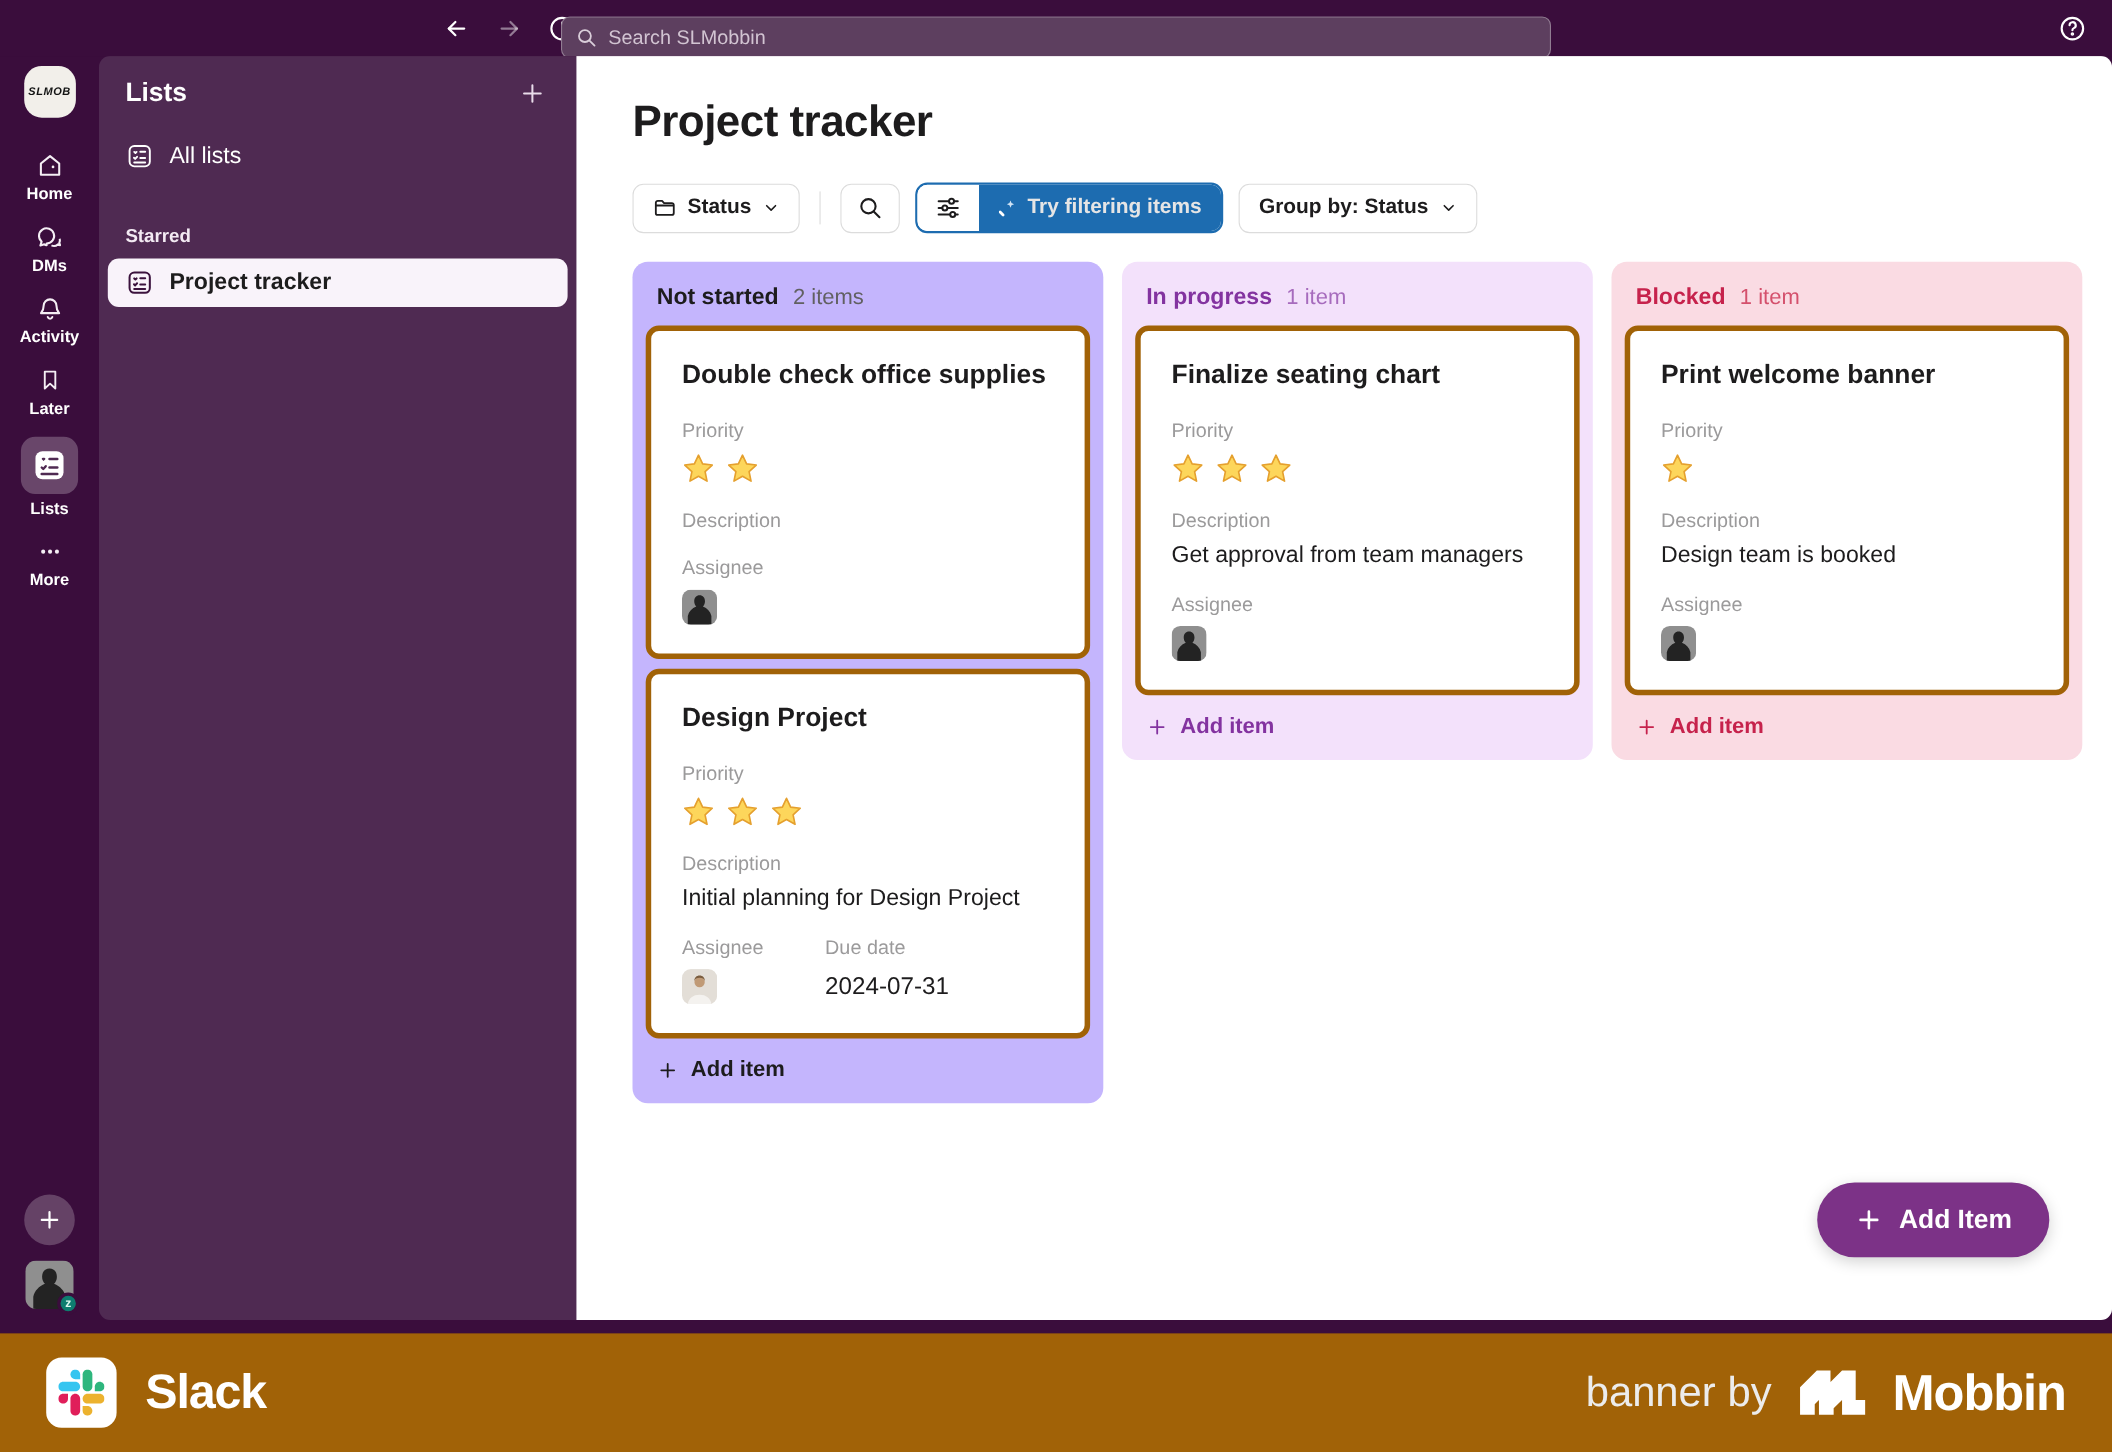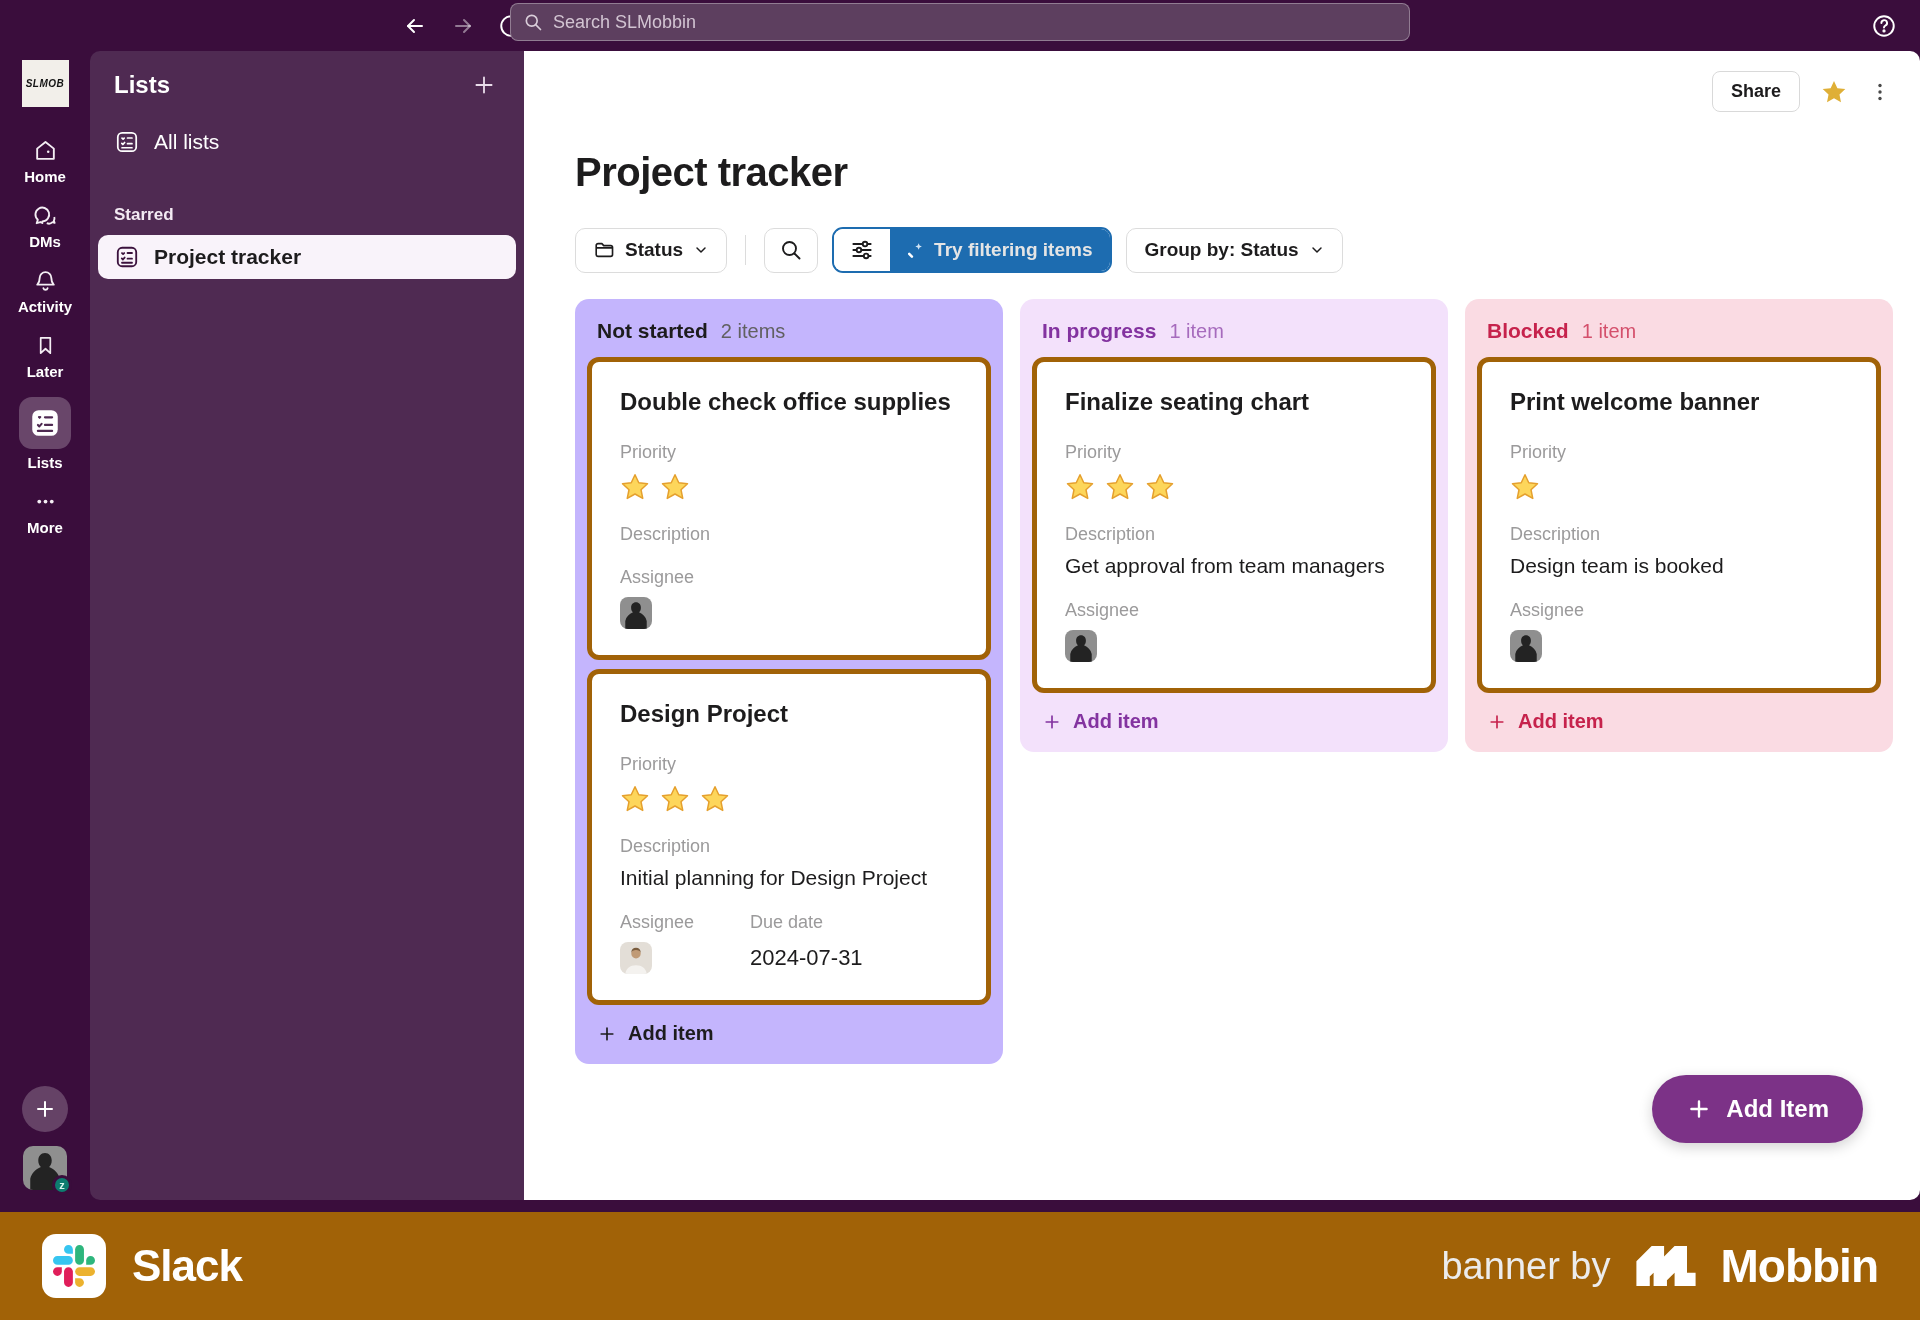--- a/index.html
+++ b/index.html
@@ -5,36 +5,36 @@
   * { box-sizing: border-box; margin: 0; padding: 0; }
   html,body { width:1920px; height:1320px; overflow:hidden; }
   body { font-family:"Liberation Sans", sans-serif; background:#3a0d3c; color:#1d1c1d; }
 
   
   .topbar { height:51px; background:#3a0d3c; display:flex; align-items:center; position:relative; }
   .topbar-nav { display:flex; align-items:center; gap:14px; margin-left:398px; }
   .nav-btn { width:34px; height:34px; display:flex; align-items:center; justify-content:center;
              background:transparent; border:none; color:#fff; cursor:pointer; border-radius:6px; }
   .nav-btn.dim { color:rgba(255,255,255,0.45); }
-  .searchbar { position:absolute; left:50%; top:3px; transform:translateX(-50%);
+  .searchbar { position:absolute; left:50%; top:15px; transform:translateX(-50%);
                width:900px; height:38px; background:#5d3f5f; border:1px solid rgba(255,255,255,0.32);
                border-radius:8px; display:flex; align-items:center; padding:0 12px; gap:10px; }
   .searchbar svg { flex:none; color:#d9cdd9; }
   .searchbar input { background:transparent; border:none; outline:none; width:100%;
                      font-family:"Liberation Sans",sans-serif; font-size:18px; color:#ffffff; }
   .searchbar input::placeholder { color:#d2c4d2; opacity:1; }
   .topbar-help { margin-left:auto; margin-right:18px; width:36px; height:36px; display:flex;
                  align-items:center; justify-content:center; color:#fff; background:transparent; border:none; }
 
   
   .workspace { display:flex; height:1161px; background:#3a0d3c; padding-bottom:12px; position:relative; }
 
   
   .rail { width:90px; flex:none; display:flex; flex-direction:column; align-items:center; padding-top:9px; }
-  .ws-badge { width:47px; height:47px; border-radius:0; background:#f2efea; color:#141414;
+  .ws-badge { width:47px; height:47px; border-radius:16px; background:#f2efea; color:#141414;
               display:flex; align-items:center; justify-content:center; font-size:10px; font-weight:900;
               letter-spacing:0.5px; margin-bottom:30px; cursor:pointer; font-style:italic; }
   .rail-item { display:flex; flex-direction:column; align-items:center; gap:5px; margin-bottom:17px;
                color:#fff; cursor:pointer; background:none; border:none; }
   .rail-item .icn { height:26px; display:flex; align-items:center; justify-content:center; color:#f4eef4; }
   .rail-item .lbl { font-size:15px; font-weight:700; color:#ffffff; }
   .rail-item.active .icn-wrap { width:52px; height:52px; border-radius:13px; background:rgba(255,255,255,0.24);
                display:flex; align-items:center; justify-content:center; }
   .rail-bottom { margin-top:auto; display:flex; flex-direction:column; align-items:center; gap:14px; padding-bottom:10px; }
   .rail-plus { width:46px; height:46px; border-radius:50%; background:rgba(255,255,255,0.22); border:none;
@@ -294,35 +294,20 @@
               <line x1="12.5" y1="13.5" x2="16.6" y2="13.5"></line>
               <line x1="7.4" y1="17.3" x2="16.6" y2="17.3"></line>
             </svg>
         </span>
         <span class="lbl">Project tracker</span>
       </div>
     </div>
 
     <div class="main">
 
-      <div class="page-actions">
-        <button class="share-btn">Share</button>
-        <button class="fav-btn">
-          <svg width="28" height="28" viewBox="0 0 24 24">
-              <path d="M12 2.5l2.9 6.2 6.8.8-5 4.6 1.3 6.7L12 17.4l-6 3.4 1.3-6.7-5-4.6 6.8-.8z" fill="#dfaf37"></path>
-            </svg>
-        </button>
-        <button class="kebab-btn">
-          <svg width="24" height="24" viewBox="0 0 24 24" fill="#4a4a4a">
-              <circle cx="12" cy="5.5" r="1.7"></circle>
-              <circle cx="12" cy="12" r="1.7"></circle>
-              <circle cx="12" cy="18.5" r="1.7"></circle>
-            </svg>
-        </button>
-      </div>
 
       <h1 class="page-title">Project tracker</h1>
 
       <div class="toolbar">
         <button class="tb-btn">
           <svg width="22" height="22" viewBox="0 0 24 24" fill="none" stroke="currentColor" stroke-width="1.8" stroke-linejoin="round">
               <path d="M3.5 7a2 2 0 0 1 2-2h4.2l2 2.2h7.8a1.8 1.8 0 0 1 1.8 1.8V17a2 2 0 0 1-2 2h-14a1.8 1.8 0 0 1-1.8-1.8z"></path>
               <path d="M3.5 9.6h17.8"></path>
             </svg>
           <span>Status</span>

